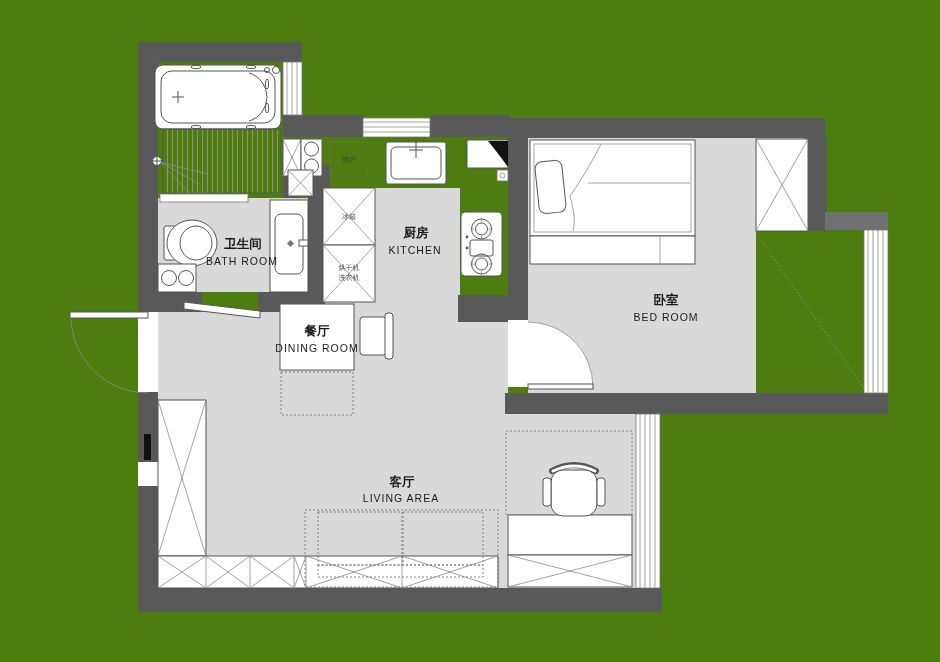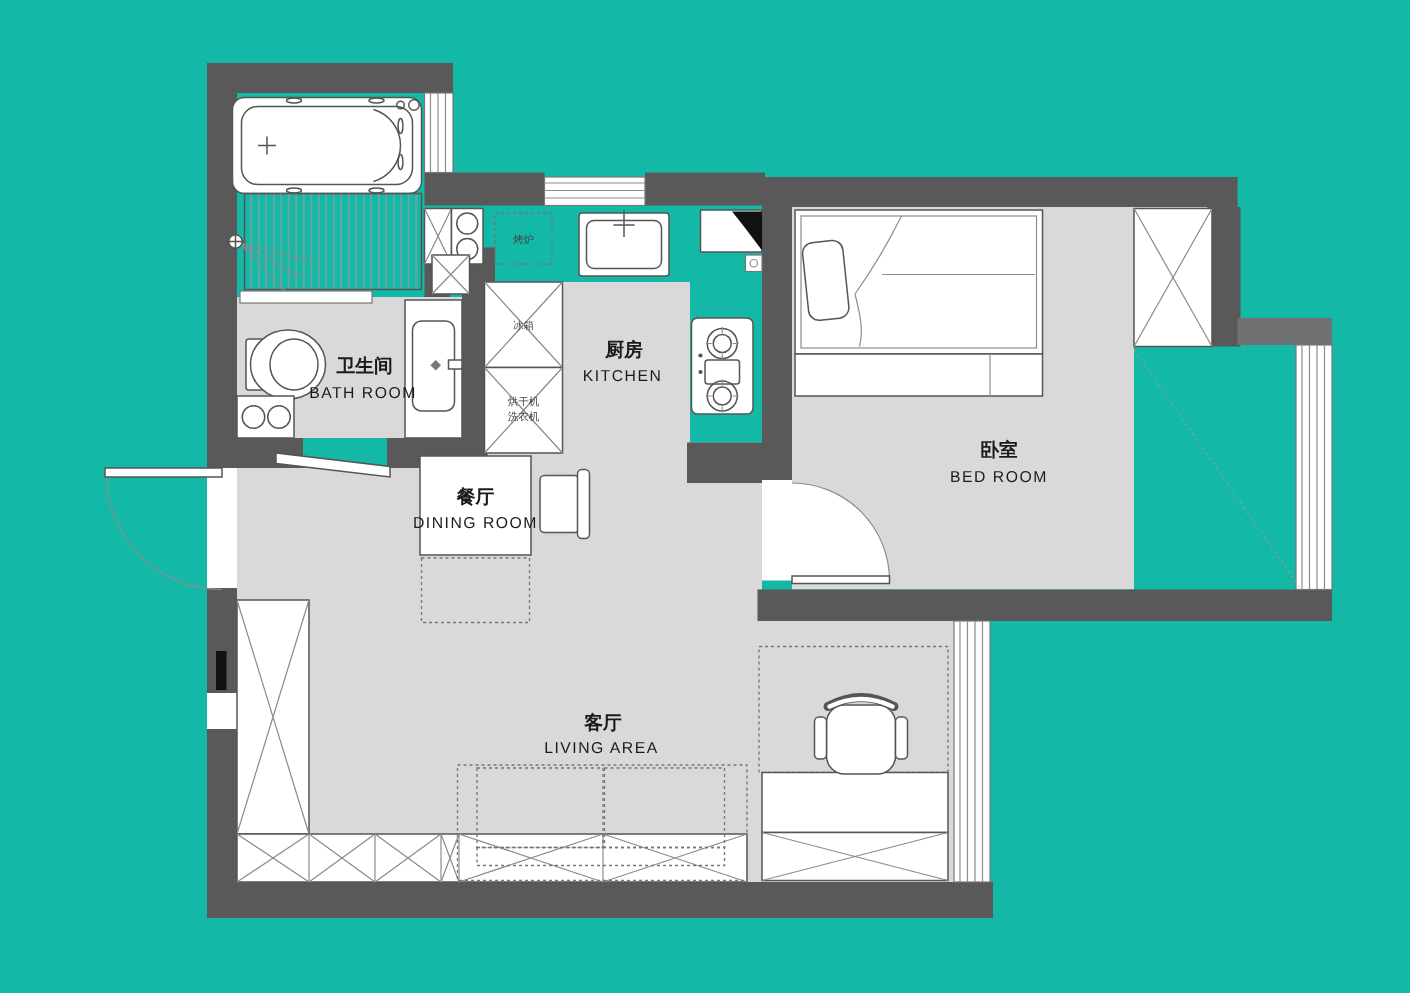--- a/index.html
+++ b/index.html
@@ -1,16 +1,16 @@
 <!DOCTYPE html>
 <html><head>
 <meta charset="utf-8">
 <style>
   html,body{margin:0;padding:0;background:#ffffff;}
-  .canvas{position:relative;width:940px;height:662px;background:#14b8a6;overflow:hidden;
+  .canvas{position:relative;width:940px;height:662px;background:#4d7c0f;overflow:hidden;
           font-family:"Liberation Sans", sans-serif;}
   svg{display:block;}
   .wall{fill:#595959;stroke:none;}
   .wall-light{fill:#707173;}
   .floor{fill:#d9d9d9;stroke:none;}
   .fix{fill:#ffffff;stroke:#555555;stroke-width:1;}
   .fix-thin{fill:#ffffff;stroke:#777777;stroke-width:0.8;}
   .ln{fill:none;stroke:#555555;stroke-width:1;}
   .ln-thin{fill:none;stroke:#8c8c8c;stroke-width:0.8;}
   .xpat{fill:none;stroke:#8a8a8a;stroke-width:0.8;}

